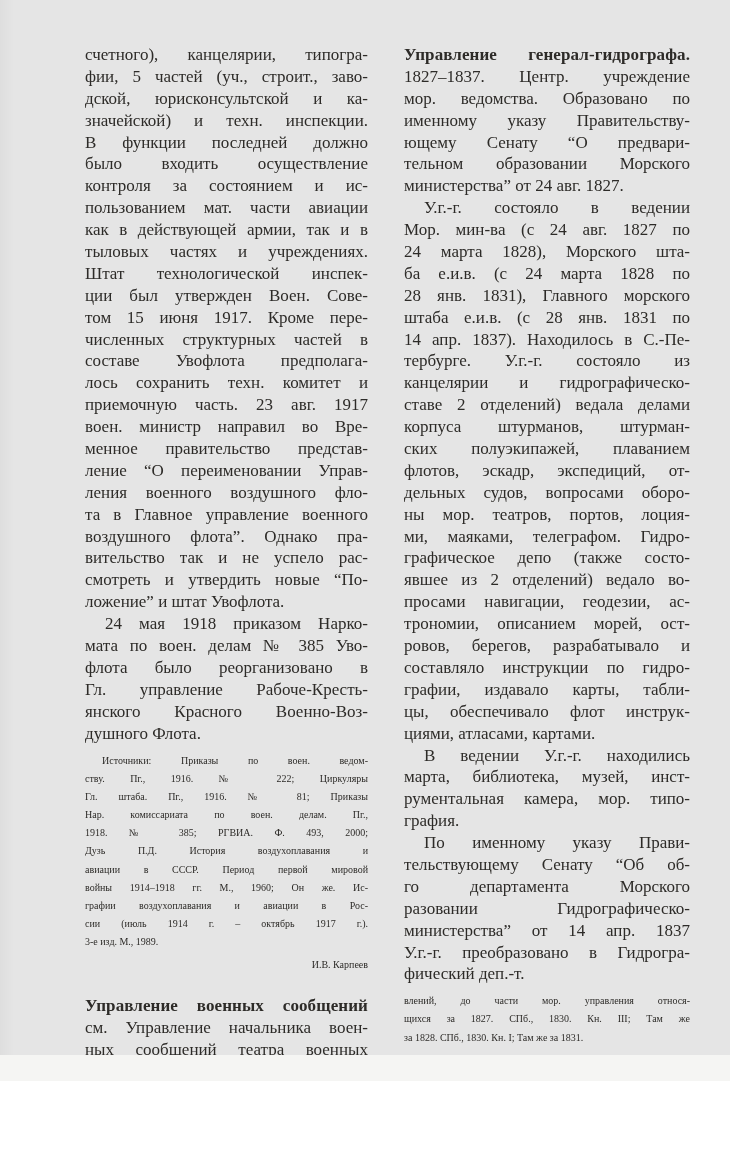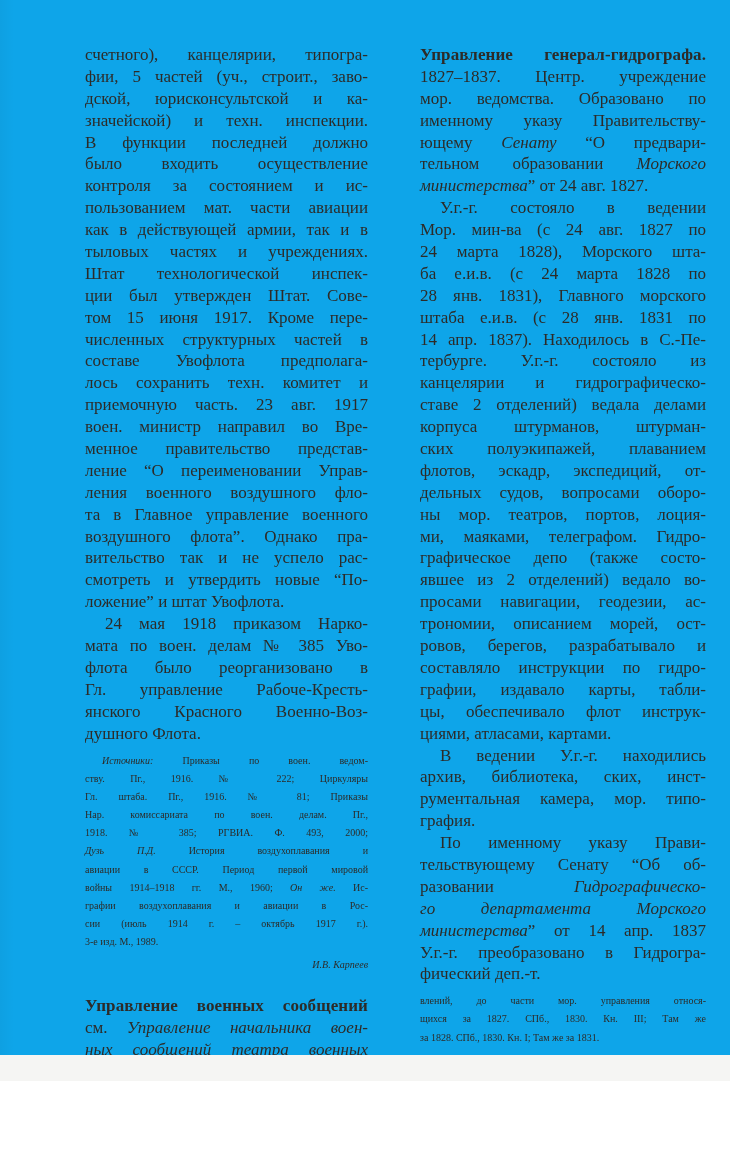--- a/index.html
+++ b/index.html
@@ -1,36 +1,36 @@
 <!DOCTYPE html>
 <html><head>
 <meta charset="utf-8">
 <style>
   * { margin: 0; padding: 0; box-sizing: border-box; }
   html, body { background: #ffffff; }
   .page {
     position: relative;
     width: 730px;
     height: 1081px;
-    background: #0ea5e9;
+    background: #e5e5e5;
     overflow: hidden;
     font-family: "Liberation Serif", "DejaVu Serif", serif;
     color: #2d2b28;
   }
   .edge-shade {
     position: absolute; left: 0; top: 0; width: 14px; height: 100%;
     background: linear-gradient(to right, rgba(0,0,0,0.03), rgba(0,0,0,0));
   }
   .bottom-strip {
     position: absolute; left: 0; bottom: 0; width: 100%; height: 26px;
     background: #f5f5f3;
   }
   .col { position: absolute; top: 44px; }
   .col-left  { left: 85px;  width: 283px; }
-  .col-right { left: 420px; width: 286px; }
+  .col-right { left: 404px; width: 286px; }
 
   .block.main .line, .block.entry .line {
     font-size: 17px;
     line-height: 21.9px;
     height: 21.9px;
     overflow: visible;
   }
   .block.sources .line, .block.author .line {
     font-size: 10px;
     line-height: 18.2px;
@@ -40,21 +40,21 @@
   .block.author  { margin-top: 4px; }
   .block.entry   { margin-top: 21px; }
 
   .line.a-j { text-align: justify; text-align-last: justify; }
   .line.a-l { text-align: left; white-space: nowrap; }
   .line.a-r { text-align: right; white-space: nowrap; }
   .line.ind { text-indent: 20px; }
   .block.sources .line.ind { text-indent: 17px; }
 
   .s-n { font-style: normal; }
-  .s-i { font-style: italic; }
+  .s-i { }
   .s-b { font-weight: 700; letter-spacing: 0.1px; }
 
   .folio {
     position: absolute;
     left: 85px;
     top: 1094px;
     width: 620px;
     text-align: center;
     font-size: 20px;
     color: #353330;
@@ -71,21 +71,21 @@
         <div class="line a-j"><span class="s-n">фии, 5 частей (уч., строит., заво-</span></div>
         <div class="line a-j"><span class="s-n">дской, юрисконсультской и ка-</span></div>
         <div class="line a-j"><span class="s-n">значейской) и техн. инспекции.</span></div>
         <div class="line a-j"><span class="s-n">В функции последней должно</span></div>
         <div class="line a-j"><span class="s-n">было входить осуществление</span></div>
         <div class="line a-j"><span class="s-n">контроля за состоянием и ис-</span></div>
         <div class="line a-j"><span class="s-n">пользованием мат. части авиации</span></div>
         <div class="line a-j"><span class="s-n">как в действующей армии, так и в</span></div>
         <div class="line a-j"><span class="s-n">тыловых частях и учреждениях.</span></div>
         <div class="line a-j"><span class="s-n">Штат технологической инспек-</span></div>
-        <div class="line a-j"><span class="s-n">ции был утвержден Штат. Сове-</span></div>
+        <div class="line a-j"><span class="s-n">ции был утвержден Воен. Сове-</span></div>
         <div class="line a-j"><span class="s-n">том 15 июня 1917. Кроме пере-</span></div>
         <div class="line a-j"><span class="s-n">численных структурных частей в</span></div>
         <div class="line a-j"><span class="s-n">составе Увофлота предполага-</span></div>
         <div class="line a-j"><span class="s-n">лось сохранить техн. комитет и</span></div>
         <div class="line a-j"><span class="s-n">приемочную часть. 23 авг. 1917</span></div>
         <div class="line a-j"><span class="s-n">воен. министр направил во Вре-</span></div>
         <div class="line a-j"><span class="s-n">менное правительство представ-</span></div>
         <div class="line a-j"><span class="s-n">ление “О переименовании Управ-</span></div>
         <div class="line a-j"><span class="s-n">ления военного воздушного фло-</span></div>
         <div class="line a-j"><span class="s-n">та в Главное управление военного</span></div>
@@ -151,27 +151,27 @@
         <div class="line a-j"><span class="s-n">графическое депо (также состо-</span></div>
         <div class="line a-j"><span class="s-n">явшее из 2 отделений) ведало во-</span></div>
         <div class="line a-j"><span class="s-n">просами навигации, геодезии, ас-</span></div>
         <div class="line a-j"><span class="s-n">трономии, описанием морей, ост-</span></div>
         <div class="line a-j"><span class="s-n">ровов, берегов, разрабатывало и</span></div>
         <div class="line a-j"><span class="s-n">составляло инструкции по гидро-</span></div>
         <div class="line a-j"><span class="s-n">графии, издавало карты, табли-</span></div>
         <div class="line a-j"><span class="s-n">цы, обеспечивало флот инструк-</span></div>
         <div class="line a-l"><span class="s-n">циями, атласами, картами.</span></div>
         <div class="line a-j ind"><span class="s-n">В ведении У.г.-г. находились</span></div>
-        <div class="line a-j"><span class="s-n">архив, библиотека, ских, инст-</span></div>
+        <div class="line a-j"><span class="s-n">марта, библиотека, музей, инст-</span></div>
         <div class="line a-j"><span class="s-n">рументальная камера, мор. типо-</span></div>
         <div class="line a-l"><span class="s-n">графия.</span></div>
         <div class="line a-j ind"><span class="s-n">По именному указу Прави-</span></div>
         <div class="line a-j"><span class="s-n">тельствующему Сенату “Об об-</span></div>
+        <div class="line a-j"><span class="s-i">го департамента Морского</span></div>
         <div class="line a-j"><span class="s-n">разовании </span><span class="s-i">Гидрографическо-</span></div>
-        <div class="line a-j"><span class="s-i">го департамента Морского</span></div>
         <div class="line a-j"><span class="s-i">министерства</span><span class="s-n">” от 14 апр. 1837</span></div>
         <div class="line a-j"><span class="s-n">У.г.-г. преобразовано в Гидрогра-</span></div>
         <div class="line a-l"><span class="s-n">фический деп.-т.</span></div>
       </div>
       <div class="block sources">
         <div class="line a-j"><span class="s-n">влений, до части мор. управления относя-</span></div>
         <div class="line a-j"><span class="s-n">щихся за 1827. СПб., 1830. Кн. III; Там же</span></div>
         <div class="line a-l"><span class="s-n">за 1828. СПб., 1830. Кн. I; Там же за 1831.</span></div>
       </div>
     </div>

